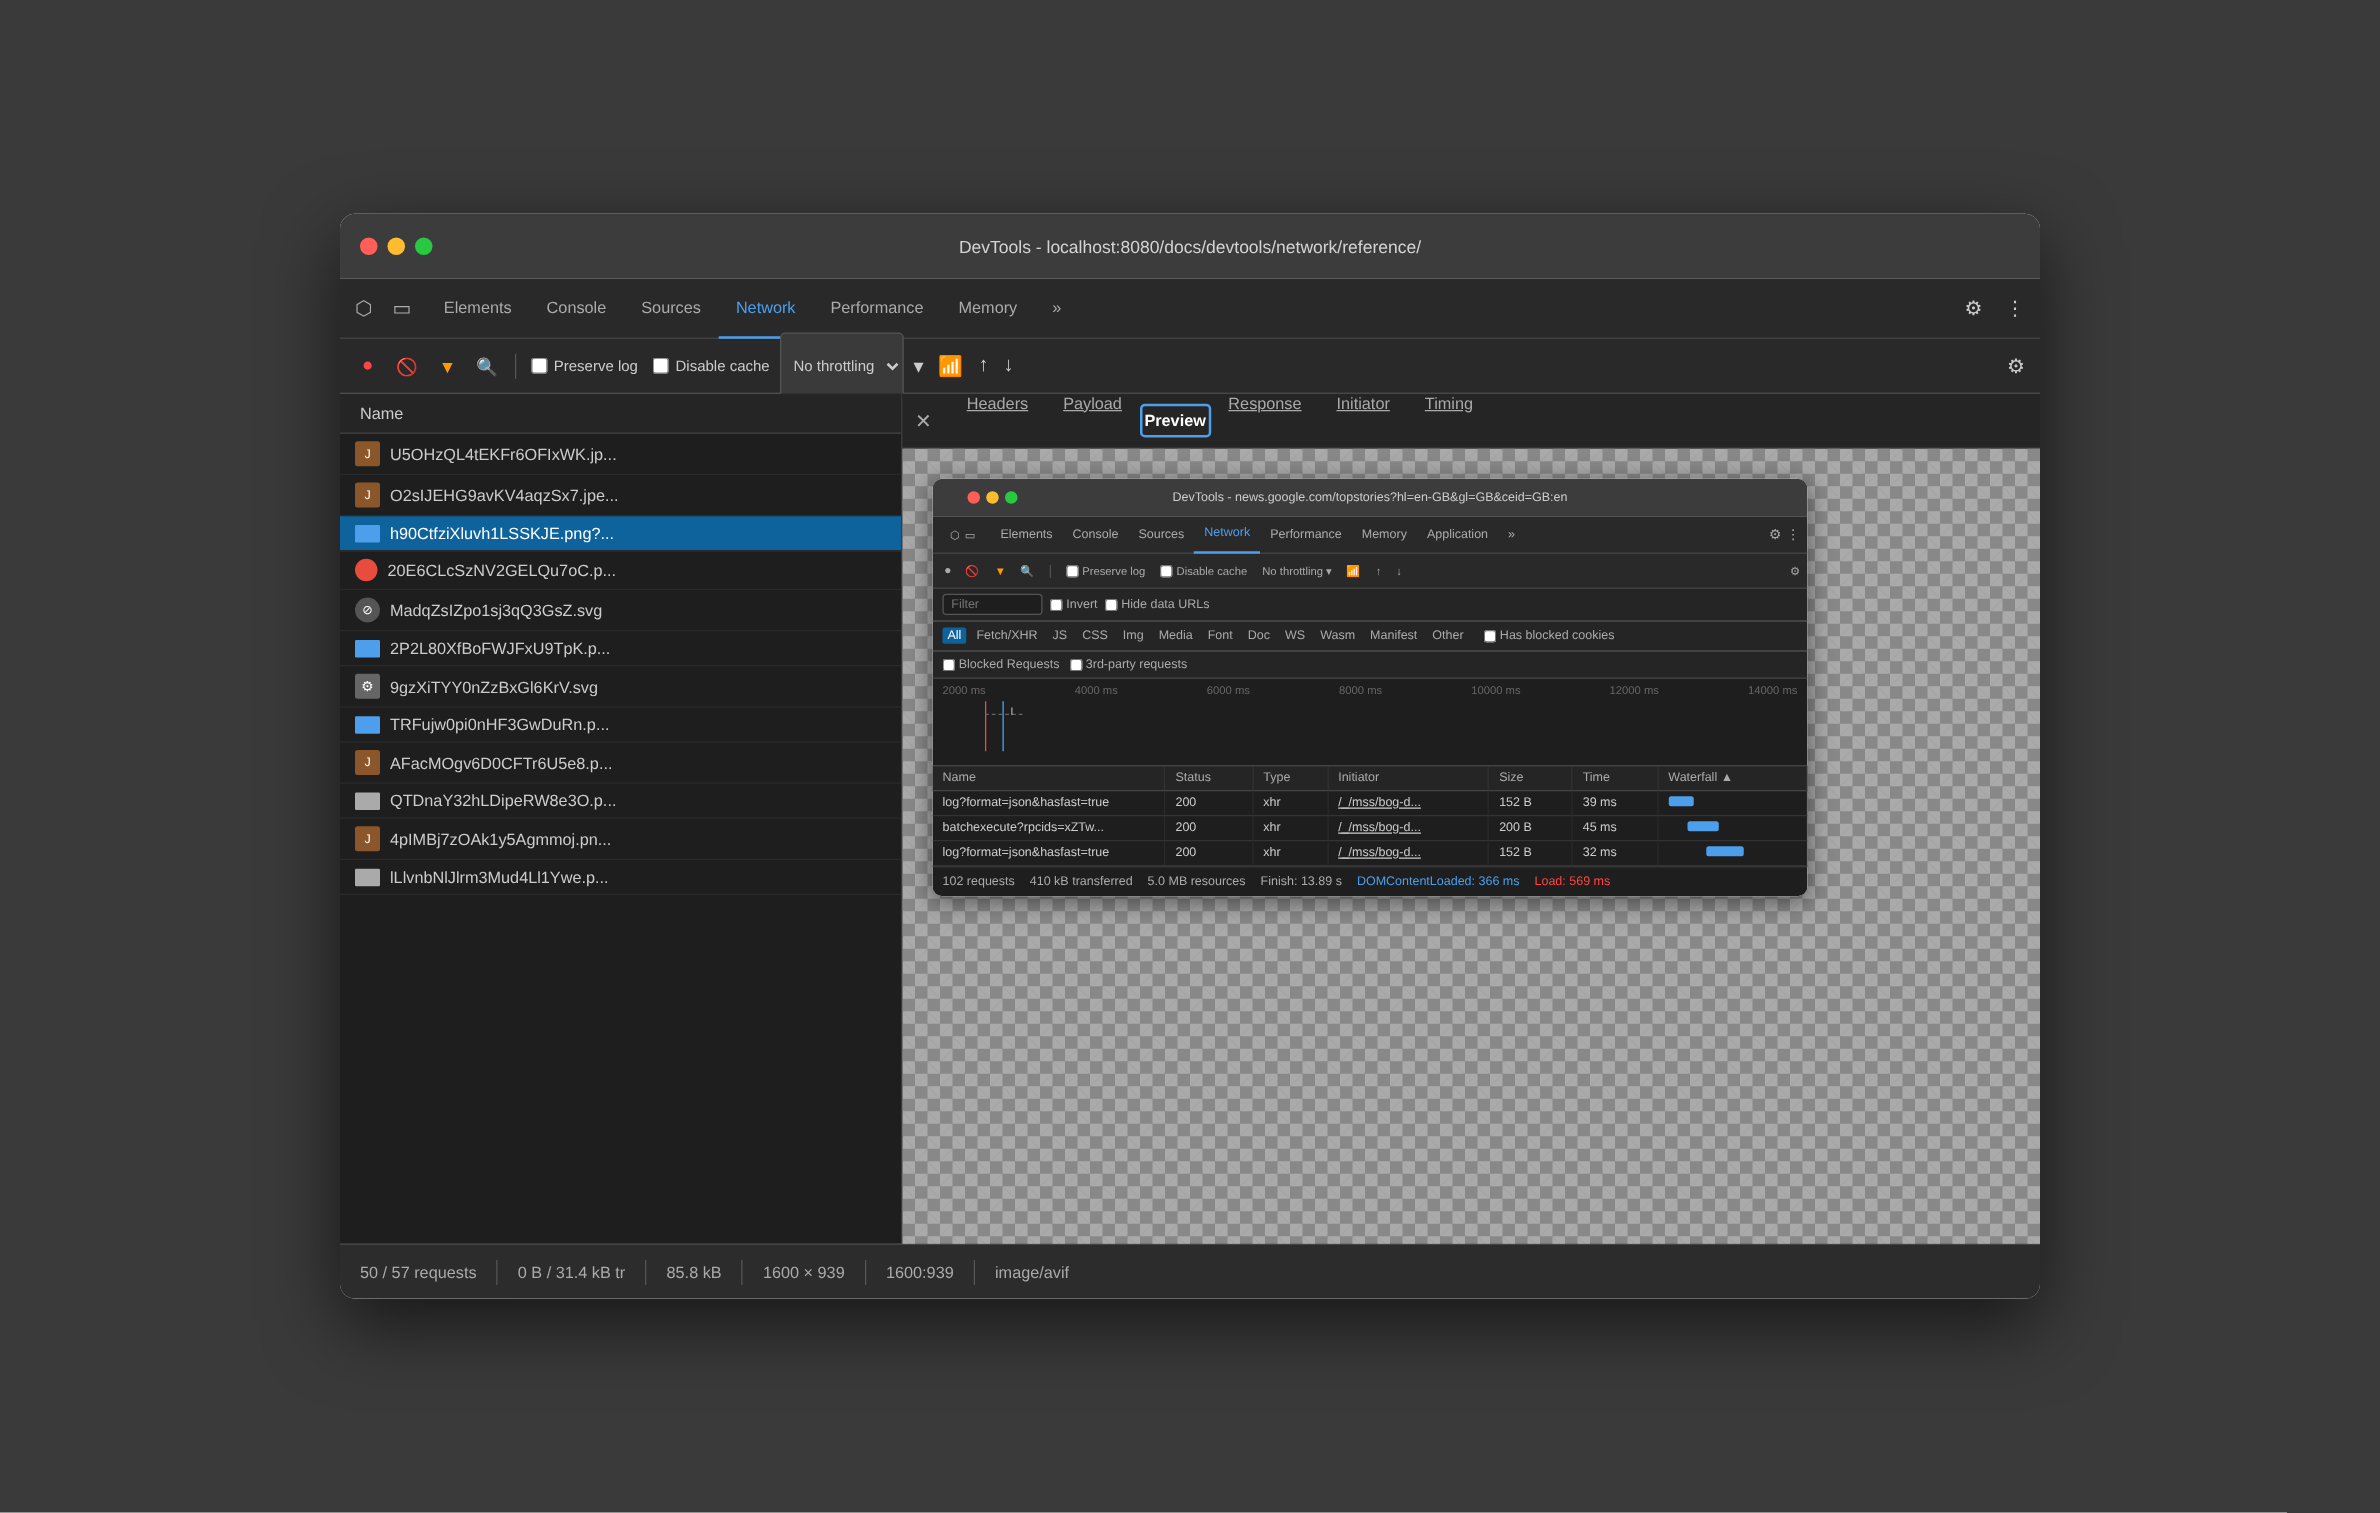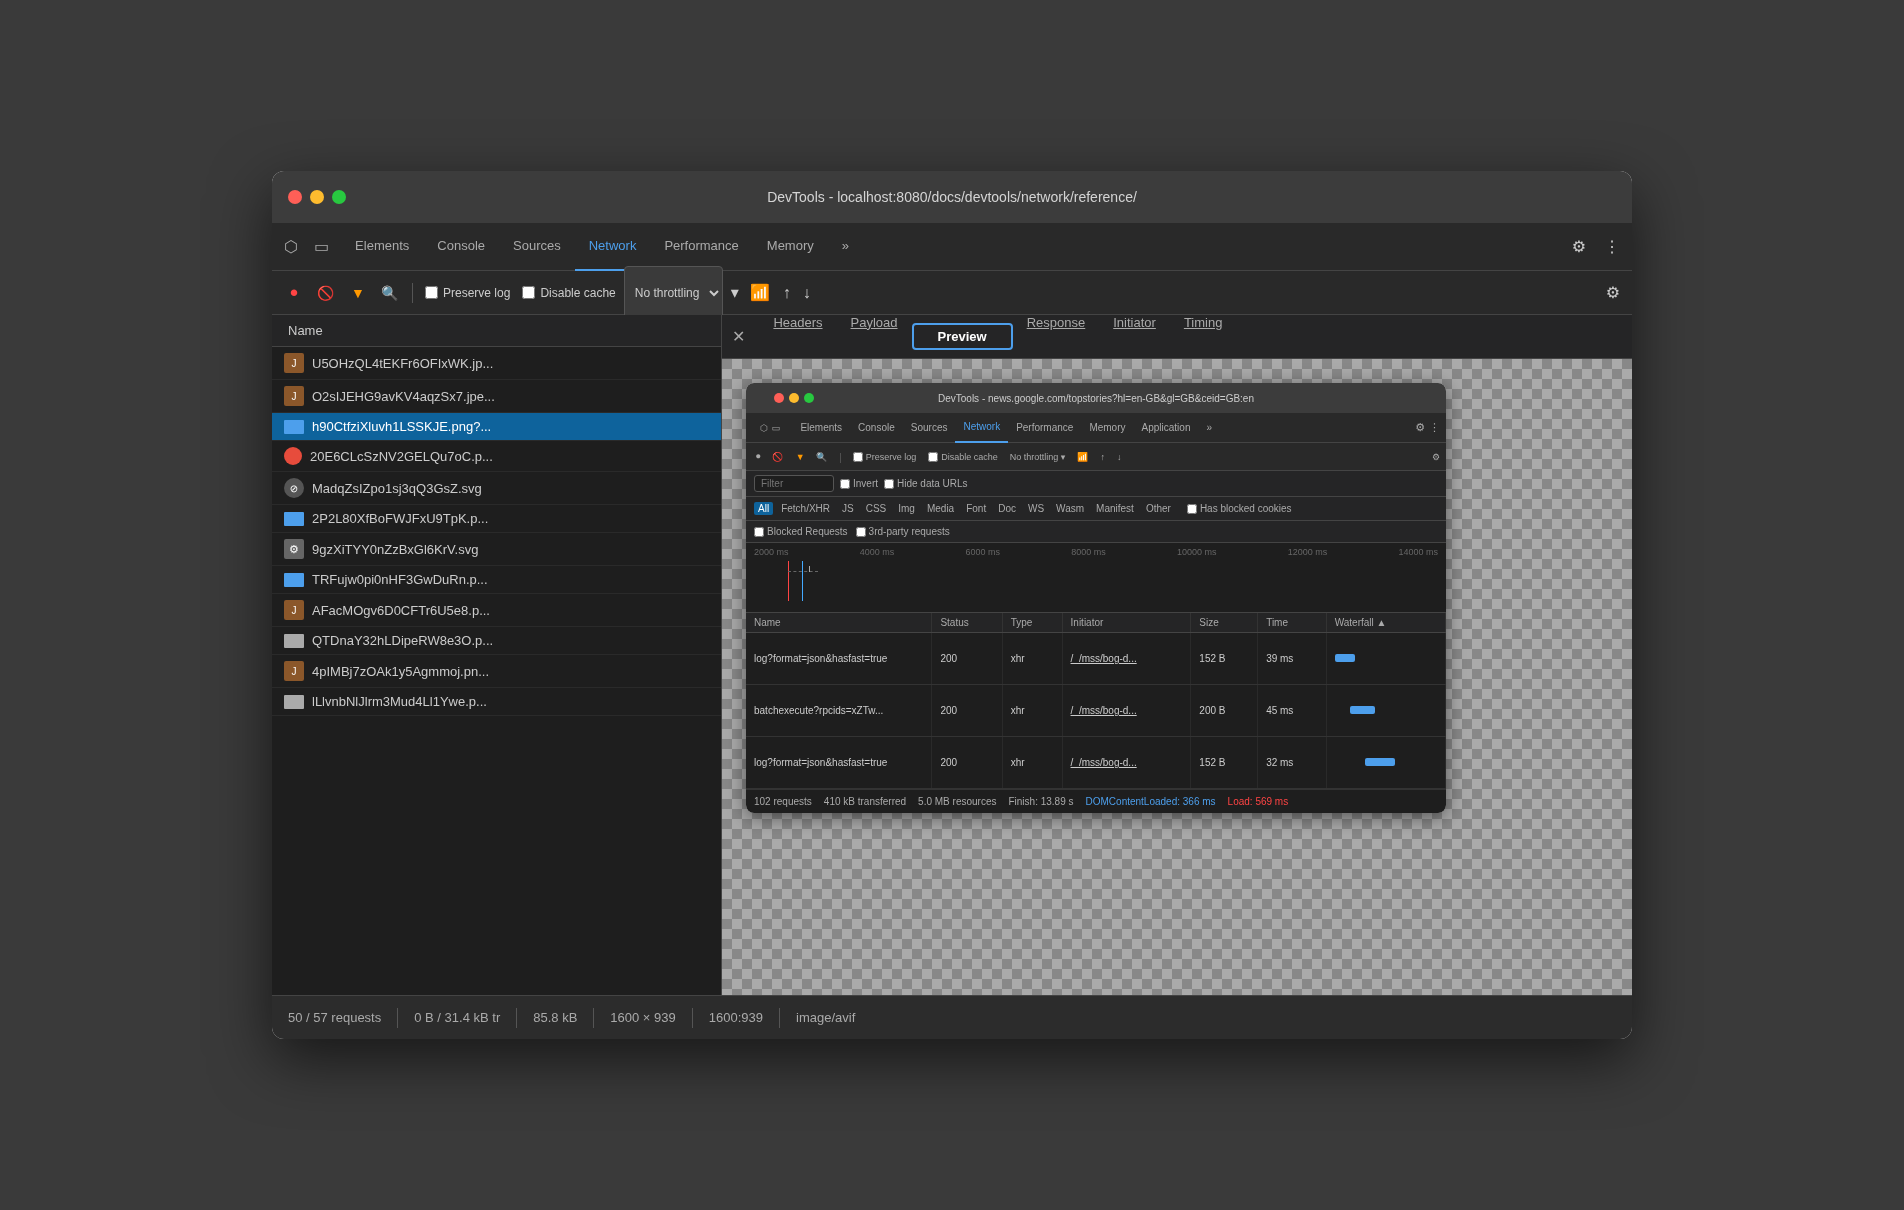--- a/index.html
+++ b/index.html
@@ -230,21 +230,21 @@
       display: flex;
       align-items: flex-start;
       color: #aaa;
       font-size: 13px;
       cursor: pointer;
       text-decoration: underline;
     }
     .sub-tab-active-box {
       border: 2px solid #4d9fec;
       border-radius: 4px;
-      padding: 4px 24px;
+      padding: 4px 2px;
       color: #fff;
       font-size: 13px;
       font-weight: 600;
       cursor: pointer;
     }
     
     .preview-area {
       flex: 1;
       overflow: auto;
       padding: 16px;
@@ -424,21 +424,21 @@
       font-size: 10px;
       font-weight: 500;
       padding: 4px 8px;
       text-align: left;
       border-bottom: 1px solid #444;
       border-right: 1px solid #333;
     }
     .inner-table td {
       color: #ccc;
       font-size: 10px;
-      padding: 20px 8px;
+      padding: 4px 8px;
       border-bottom: 1px solid #333;
       border-right: 1px solid #2a2a2a;
       white-space: nowrap;
       overflow: hidden;
       text-overflow: ellipsis;
       max-width: 120px;
     }
     .status-200 { color: #4caf50; }
     .link-blue { color: #4d9fec; text-decoration: underline; cursor: pointer; }
     .waterfall-bar {

